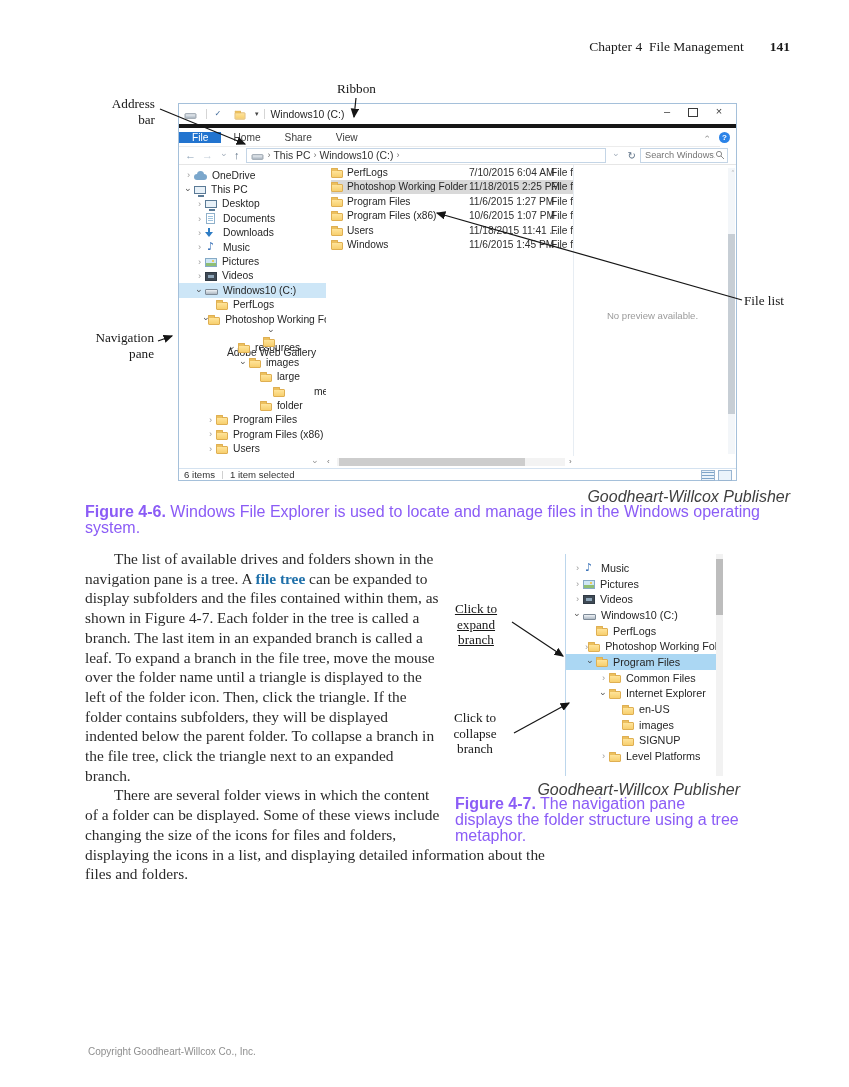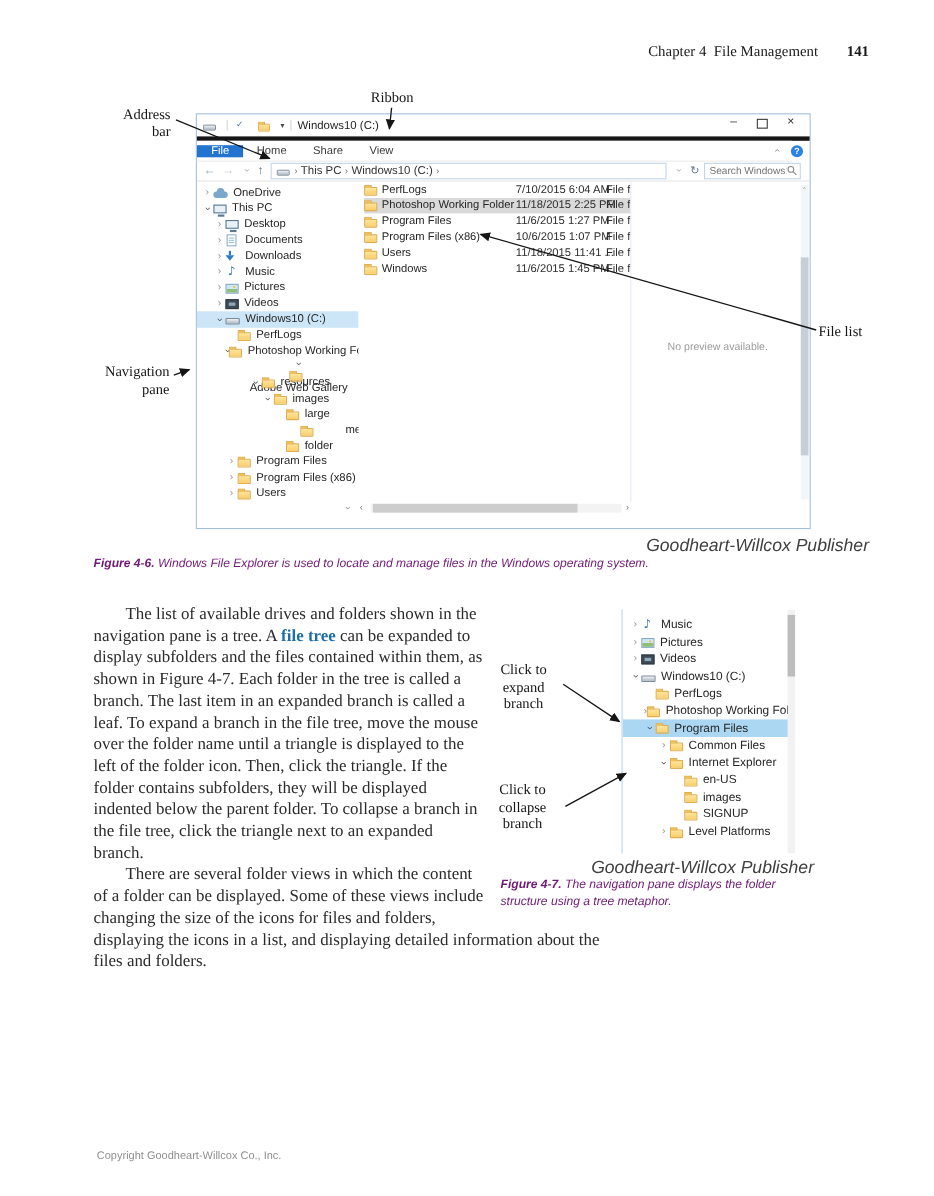--- a/index.html
+++ b/index.html
@@ -100,21 +100,21 @@
   .ic-music::before{content:"\266A";position:absolute;top:-1px;left:2px;font-size:11px;color:#3a72b8;font-family:"DejaVu Sans",sans-serif;}
   .ic-pictures{height:9px;width:12px;margin-top:1px;background:linear-gradient(180deg,#cfe7f5 55%,#8fbf74 55%);border:1px solid #86aac6;box-sizing:border-box;}
   .ic-pictures::before{content:"";position:absolute;right:2px;top:1px;width:2px;height:2px;border-radius:50%;background:#f4c430;}
   .ic-videos{height:9px;width:12px;margin-top:1px;background:#3f4a55;border:1px solid #303a44;box-sizing:border-box;}
   .ic-videos::before{content:"";position:absolute;left:2px;top:2px;width:6px;height:3px;background:#8fa7ba;}
   .ic-check::before{content:"\2713";position:absolute;left:2px;top:0;font-size:9px;color:#476f9e;}
   .ic.small{transform:scale(.9);}
 
   
   .credit{font-size:16px;font-style:italic;color:#3f3f3f;text-align:right;}
-  .caption{font-size:11px;color:#701a75;line-height:16px;font-style:italic;}
+  .caption{font-size:16px;color:#8b5cf6;line-height:16px;}
   .caption b{font-weight:bold;}
 
   
   .bodytext{left:85px;top:549px;width:489px;font-family:"Liberation Serif",serif;font-size:15.4px;line-height:19.7px;color:#2b2b2b;text-align:left;}
   .bodytext p{margin:0;text-indent:29px;}
   .fig47-spacer{float:right;width:132px;height:292px;}
   .term{color:#1e6fa9;font-weight:bold;}
 
   
   .f47-panel{left:565px;top:554px;width:158px;height:222px;border-left:1px solid #bcd6ec;background:#fff;overflow:hidden;padding-top:6px;box-sizing:border-box;}
@@ -126,21 +126,21 @@
 
 <div class="abs pg-header">
   <span class="pg-chapter">Chapter 4  File Management</span>
   <span class="pg-num">141</span>
 </div>
 
 <div class="abs callout" style="left:337px;top:81px;">Ribbon</div>
 <div class="abs callout" style="left:99px;top:96px;width:56px;text-align:right;">Address bar</div>
 <div class="abs callout" style="left:84px;top:330px;width:70px;text-align:right;">Navigation pane</div>
 <div class="abs callout" style="left:744px;top:293px;">File list</div>
-<div class="abs callout" style="left:441px;top:601px;width:70px;text-align:center;">Click to expand branch</div>
+<div class="abs callout" style="left:441px;top:601px;width:70px;text-align:center;text-decoration:underline;">Click to expand branch</div>
 <div class="abs callout" style="left:437px;top:710px;width:76px;text-align:center;">Click to collapse branch</div>
 
 <div class="abs ann-line" style="left:179px;top:163px;width:3px;height:306px;"></div>
 <div class="abs ann-line" style="left:430px;top:172px;width:3px;height:92px;"></div>
 
 <div class="abs win">
   <div class="titlebar">
     <span class="qat">
       <span class="ic ic-drive small"></span>
       <span class="tb-sep"></span>
@@ -349,20 +349,29 @@
 
   <div class="hscroll">
     <span class="chev exp" style="position:absolute;left:131px;top:1px;color:#8a8a8a;">›</span>
     <span class="hs-arrow" style="left:148px;">‹</span>
     <span class="hs-track">
         <span class="hs-thumb"></span>
       </span>
     <span class="hs-arrow" style="left:390px;">›</span>
   </div>
 
+  <div class="statusbar">
+    <span>6 items</span>
+    <span class="sdiv"></span>
+    <span>1 item selected</span>
+    <span class="view-btns">
+      <span class="vicon lines"></span>
+      <span class="vicon"></span>
+    </span>
+  </div>
 </div>
 
 <div class="abs credit" style="left:500px;top:488px;width:290px;">Goodheart-Willcox Publisher</div>
 <div class="abs caption" style="left:85px;top:504px;width:690px;">
   <b>Figure 4-6.</b>
   <span>Windows File Explorer is used to locate and manage files in the Windows operating system.</span>
 </div>
 
 <div class="abs bodytext">
   <div class="fig47-spacer"></div>

